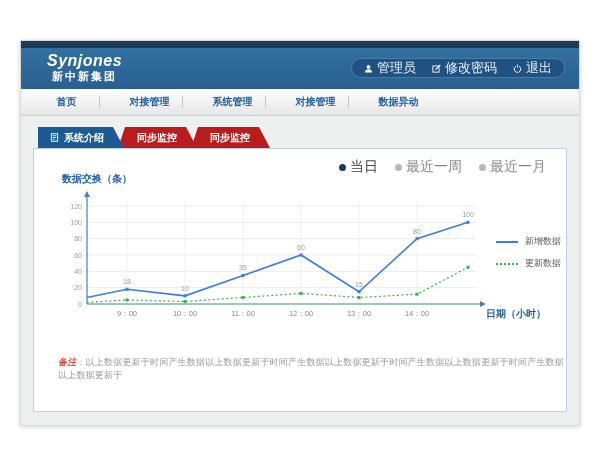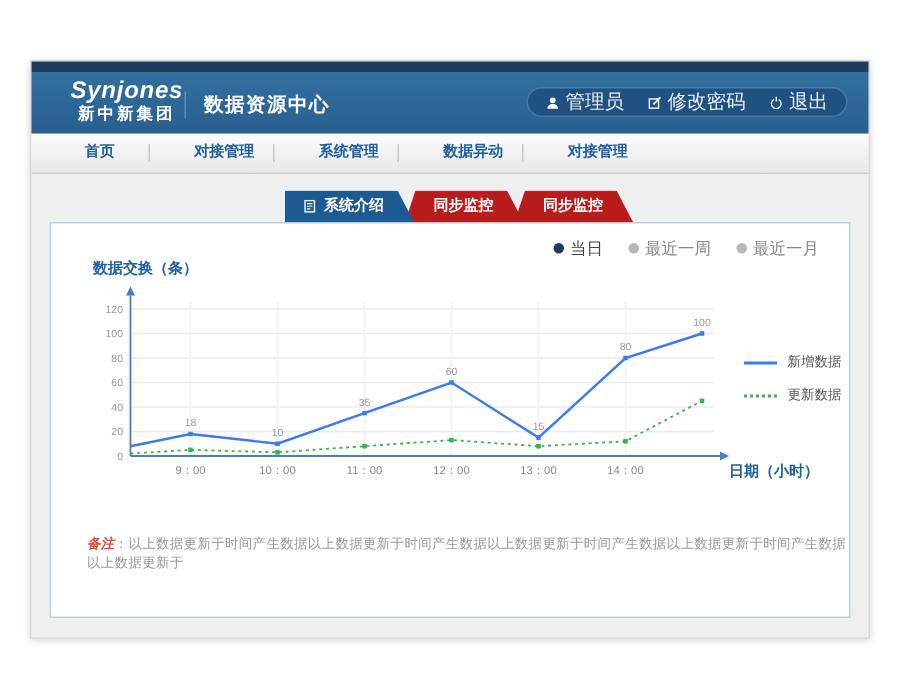--- a/index.html
+++ b/index.html
@@ -11,30 +11,30 @@
   .logo-text { font-size:16px; font-weight:bold; font-style:italic; letter-spacing:.5px; line-height:17px; }
   .logo-sub { font-size:11px; font-weight:bold; letter-spacing:2px; line-height:14px; }
   .app-title { position:absolute; left:102px; top:13px; color:#fff; font-size:13px; font-weight:bold; letter-spacing:1px; border-left:1px solid rgba(255,255,255,.25); padding-left:12px; }
   .user-menu { position:absolute; right:14px; top:10px; height:20px; background:#1f5280; border:1px solid #4a7ba6; border-radius:11px; display:flex; align-items:center; padding:0 12px; gap:16px; }
   .user-menu-item { display:flex; align-items:center; gap:4px; color:#e9eff5; font-size:13px; cursor:pointer; white-space:nowrap; }
   .um-icon { display:inline-flex; width:9px; height:9px; }
   .navbar { height:27px; background:linear-gradient(#fdfdfd,#e7e7e7); border-bottom:1px solid #cccccc; display:flex; align-items:center; padding-left:12px;gap:16px; }
   .nav-item { position:relative; width:67px; text-align:center; color:#1f5f9e; font-size:10px; font-weight:bold; cursor:pointer; line-height:26px; }
   .nav-item:not(:last-child)::after { content:''; position:absolute; right:0; top:7px; width:1px; height:12px; background:#c6c6c6; }
   .content { position:absolute; left:0; right:0; top:75px; bottom:0; padding:11px 12px 0 12px; }
-  .tabs { display:flex; height:21px; margin-left:5px; align-items:flex-end;justify-content:center; }
+  .tabs { display:flex; height:21px; margin-left:5px; align-items:flex-end; }
   .tab { position:relative; height:21px; line-height:21px; color:#fff; font-size:10px; font-weight:bold; background:#b91c1c; padding:0 20px 0 12px; clip-path:polygon(0 0, calc(100% - 11px) 0, 100% 100%, 0 100%); margin-right:-7px; display:flex; align-items:center; gap:5px; white-space:nowrap; }
   .tab + .tab { clip-path:polygon(8px 0, calc(100% - 11px) 0, 100% 100%, 1px 100%); padding-left:20px; }
   .tab.active { background:#1b5a92; z-index:3; }
   .tab:nth-child(2) { z-index:2; }
   .tab .tab-icon { display:none; width:9px; height:9px; }
   .tab.active .tab-icon { display:inline-flex; }
   .panel { position:relative; background:#ffffff; border:1px solid #b9cfe2; height:264px; }
   .filters { position:absolute; top:9px; right:20px; display:flex; gap:17px; }
-  .filter { display:flex; align-items:center; gap:4px; font-size:11px; color:#888; cursor:pointer; }
+  .filter { display:flex; align-items:center; gap:4px; font-size:14px; color:#888; cursor:pointer; }
   .filter .dot { width:7px; height:7px; border-radius:50%; background:#b8b8b8; }
   .filter.selected .dot { background:#1d3a5f; }
   .filter.selected { color:#444; }
   .ylabel { position:absolute; left:28px; top:23px; color:#1f5f9e; font-size:10px; font-weight:bold; }
   #chart-svg { position:absolute; left:12px; top:40px; }
   .xlabel { position:absolute; left:452px; top:158px; color:#1f5f9e; font-size:10px; font-weight:bold; }
   .chart-legend { position:absolute; left:462px; top:86px; display:flex; flex-direction:column; gap:9px; }
   .legend-row { display:flex; align-items:center; gap:7px; font-size:9px; color:#555; }
   .legend-line { width:22px; height:0; }
   .footnote { position:absolute; left:24px; top:207px; font-size:9px; color:#999; letter-spacing:.2px; }
@@ -45,21 +45,20 @@
 <body>
 
 <div class="window">
   <div class="topstrip"></div>
 
   <div class="header">
     <div class="logo">
       <div class="logo-text">Synjones</div>
       <div class="logo-sub">新中新集团</div>
     </div>
-    <div class="app-title">数据资源中心</div>
     <div class="user-menu">
 
         <span class="user-menu-item">
           <span class="um-icon">
             <svg viewBox="0 0 10 10" width="9" height="9">
               <circle cx="5" cy="3.2" r="2.1" fill="#fff"></circle>
               <path d="M1 9.5c0-2.3 1.8-3.6 4-3.6s4 1.3 4 3.6z" fill="#fff"></path>
             </svg>
           </span>
           <span>管理员</span>
@@ -95,25 +94,25 @@
 
       <div class="nav-item">
         <span>对接管理</span>
       </div>
 
       <div class="nav-item">
         <span>系统管理</span>
       </div>
 
       <div class="nav-item">
+        <span>对接管理</span>
+      </div>
+
+      <div class="nav-item">
         <span>数据异动</span>
-      </div>
-
-      <div class="nav-item">
-        <span>对接管理</span>
       </div>
     </div>
 
   <div class="content">
     <div class="tabs">
 
         <div class="tab active">
           <span class="tab-icon">
             <svg viewBox="0 0 10 10" width="9" height="9">
               <rect x="1.5" y="0.8" width="7" height="8.4" fill="none" stroke="#fff" stroke-width="1"></rect>

